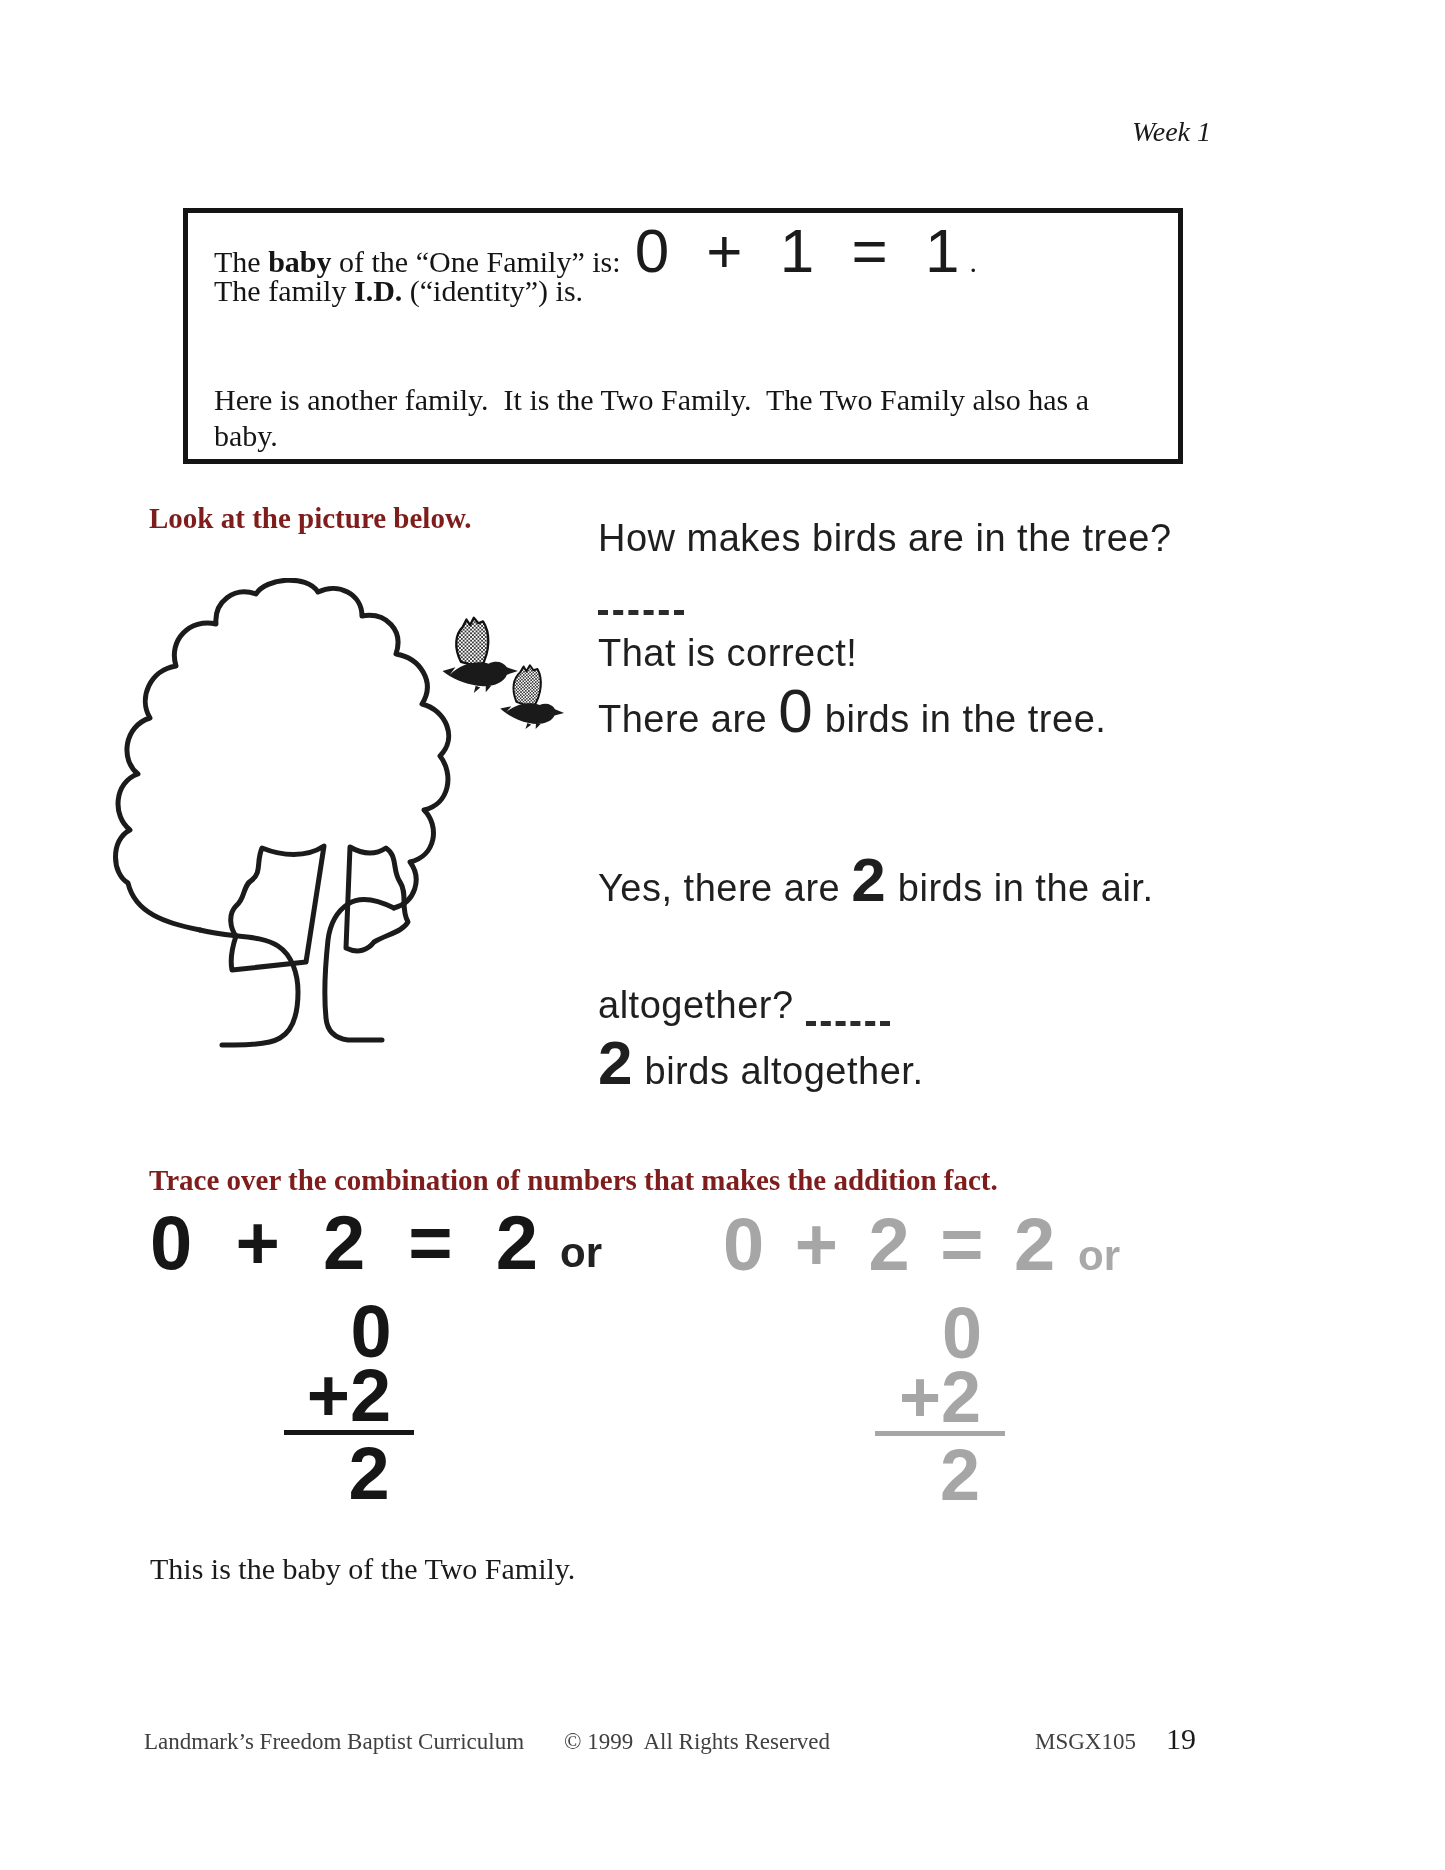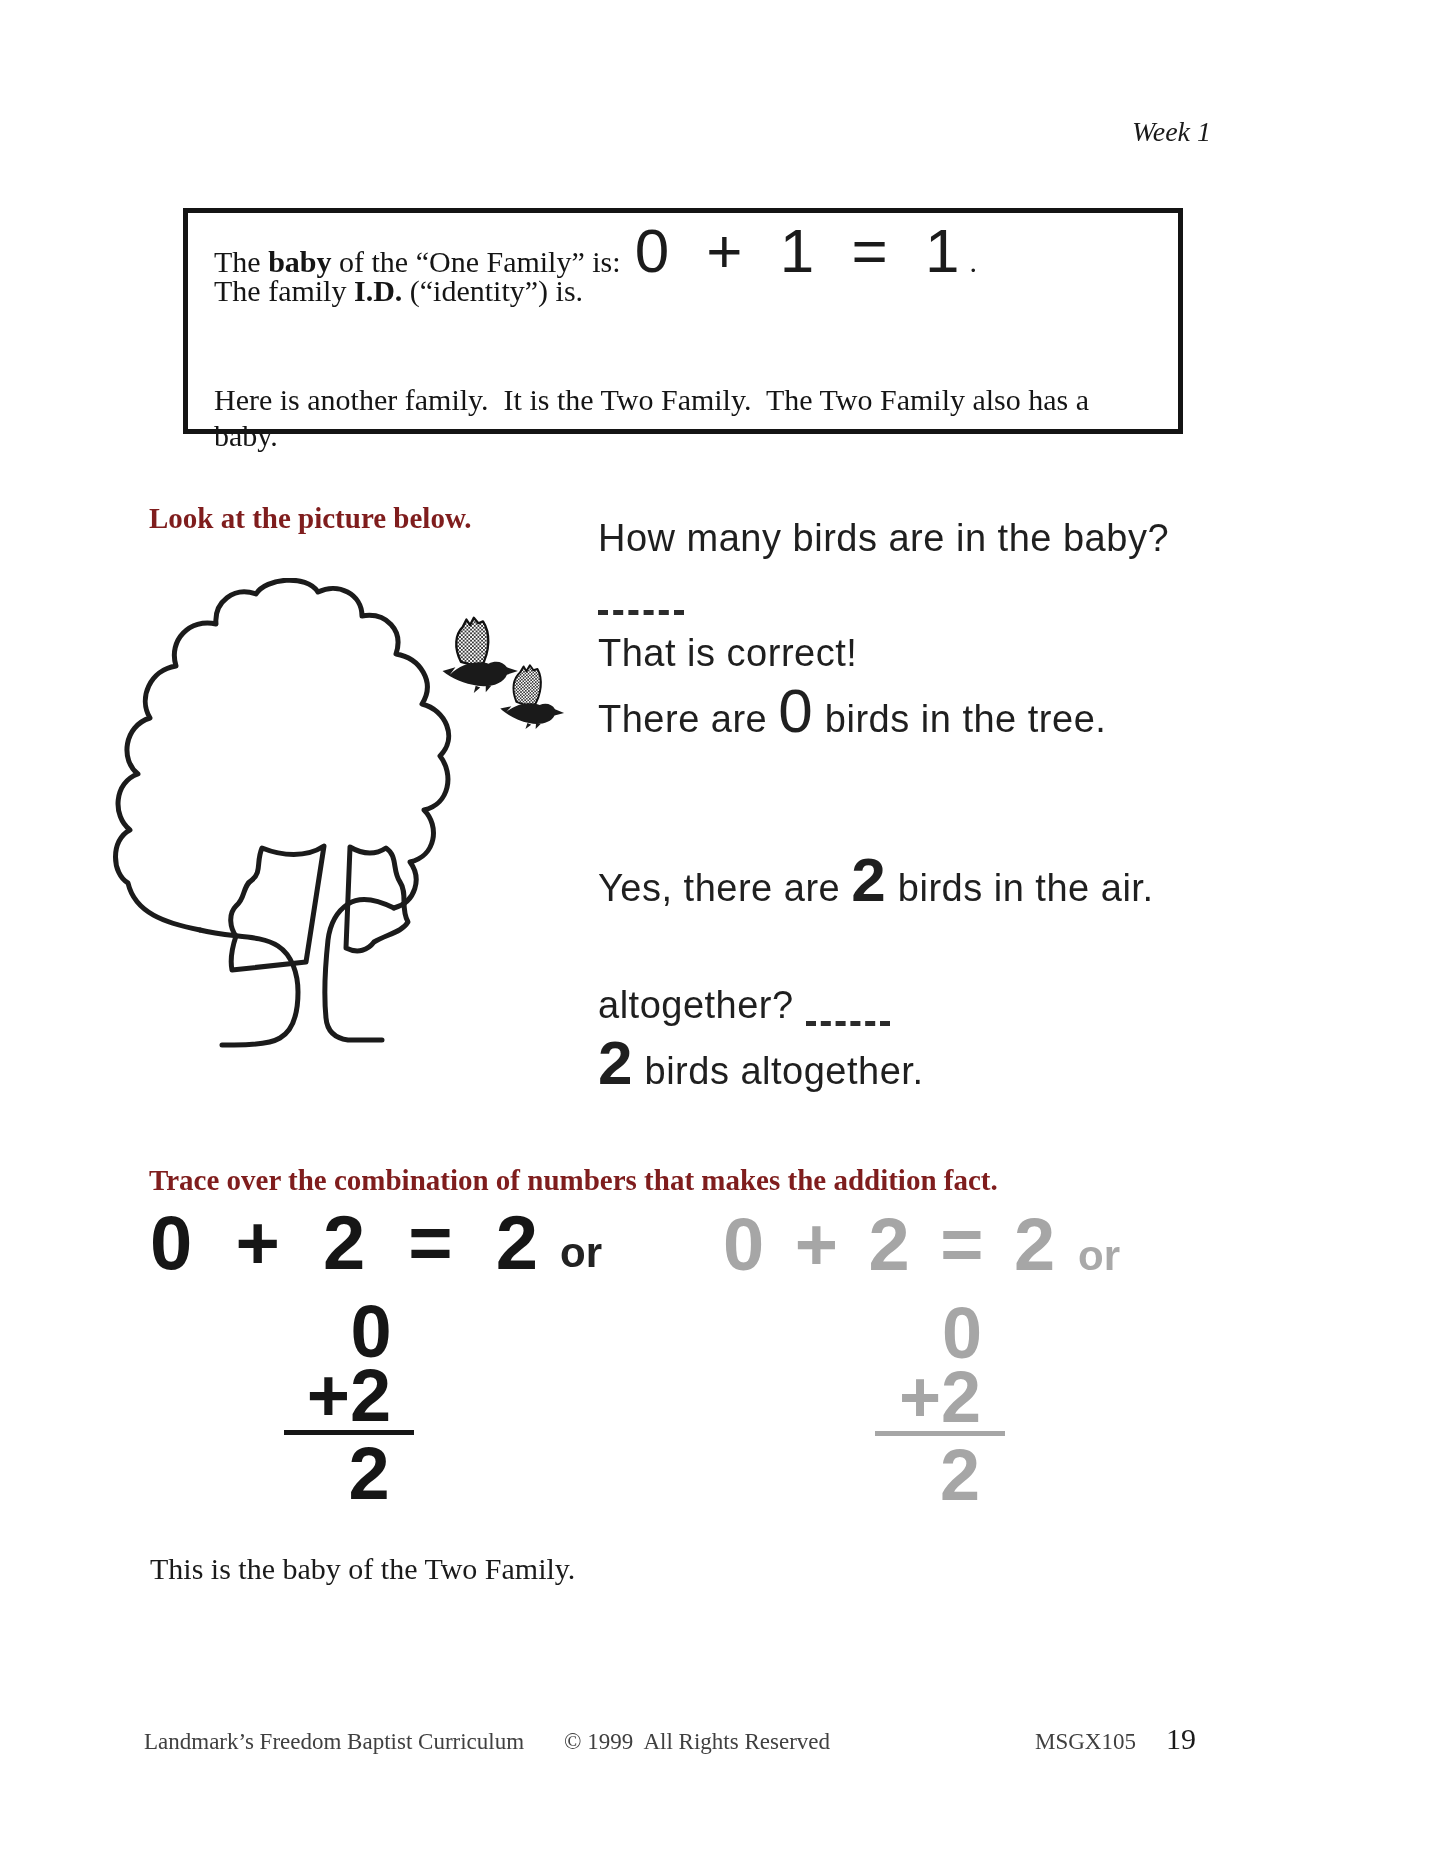--- a/index.html
+++ b/index.html
@@ -4,21 +4,21 @@
 <style>
   html,body{margin:0;padding:0;background:#e8e8e8;}
   .page{
     position:relative;width:1445px;height:1870px;background:#ffffff;
     font-family:"Liberation Serif",serif;color:#1a1a1a;overflow:hidden;
     margin:0 auto;
   }
   
   .week{position:absolute;left:1132px;top:116px;font-style:italic;font-size:28px;}
   
-  .intro-box{position:absolute;left:183px;top:208px;width:1000px;height:226px;
+  .intro-box{position:absolute;left:183px;top:208px;width:1000px;height:256px;
     border:5px solid #141414;box-sizing:border-box;}
   .box-row{position:absolute;left:26px;display:flex;align-items:baseline;white-space:pre;}
   .b-serif{font-size:30px;color:#151515;}
   .b-serif b{font-weight:700;}
   .b-eq{font-family:"Liberation Sans",sans-serif;font-size:62px;font-weight:400;
     letter-spacing:10px;margin-left:14px;line-height:1;color:#1b1b1b;}
   .b-per{font-size:30px;}
   .box-par{position:absolute;left:26px;font-size:30px;white-space:pre;color:#151515;}
   
   .h-bold{position:absolute;font-weight:700;font-size:29px;white-space:pre;color:#7f1d1d;}
@@ -154,21 +154,21 @@
       </g>
     </defs>
     <g>
       <use href="#bird" transform="translate(12,6) scale(0.92)"></use>
     </g>
     <g>
       <use href="#bird" transform="translate(74,52) scale(0.78) rotate(4)"></use>
     </g>
   </svg>
 
-  <div class="hw l-q1">How many birds are in the baby?</div>
+  <div class="hw l-q1">How makes birds are in the tree?</div>
   <div class="blank-line l-blank1"></div>
   <div class="hw l-a1">That is correct!</div>
   <div class="hw l-f1"><span>There are </span><span class="big thin">0</span><span> birds in the tree.</span></div>
   <div class="hw l-f2"><span>Yes, there are </span><span class="big">2</span><span> birds in the air.</span></div>
   <div class="hw l-q3b"><span>altogether?</span><span class="blank-inline"></span></div>
   <div class="hw l-f3"><span class="big">2</span><span> birds altogether.</span></div>
 
   <div class="h-bold" style="left:149px;top:1164px">Trace over the combination of numbers that makes the addition fact.</div>
 
   <div class="eq eq-solid">0 + 2 = 2</div>

